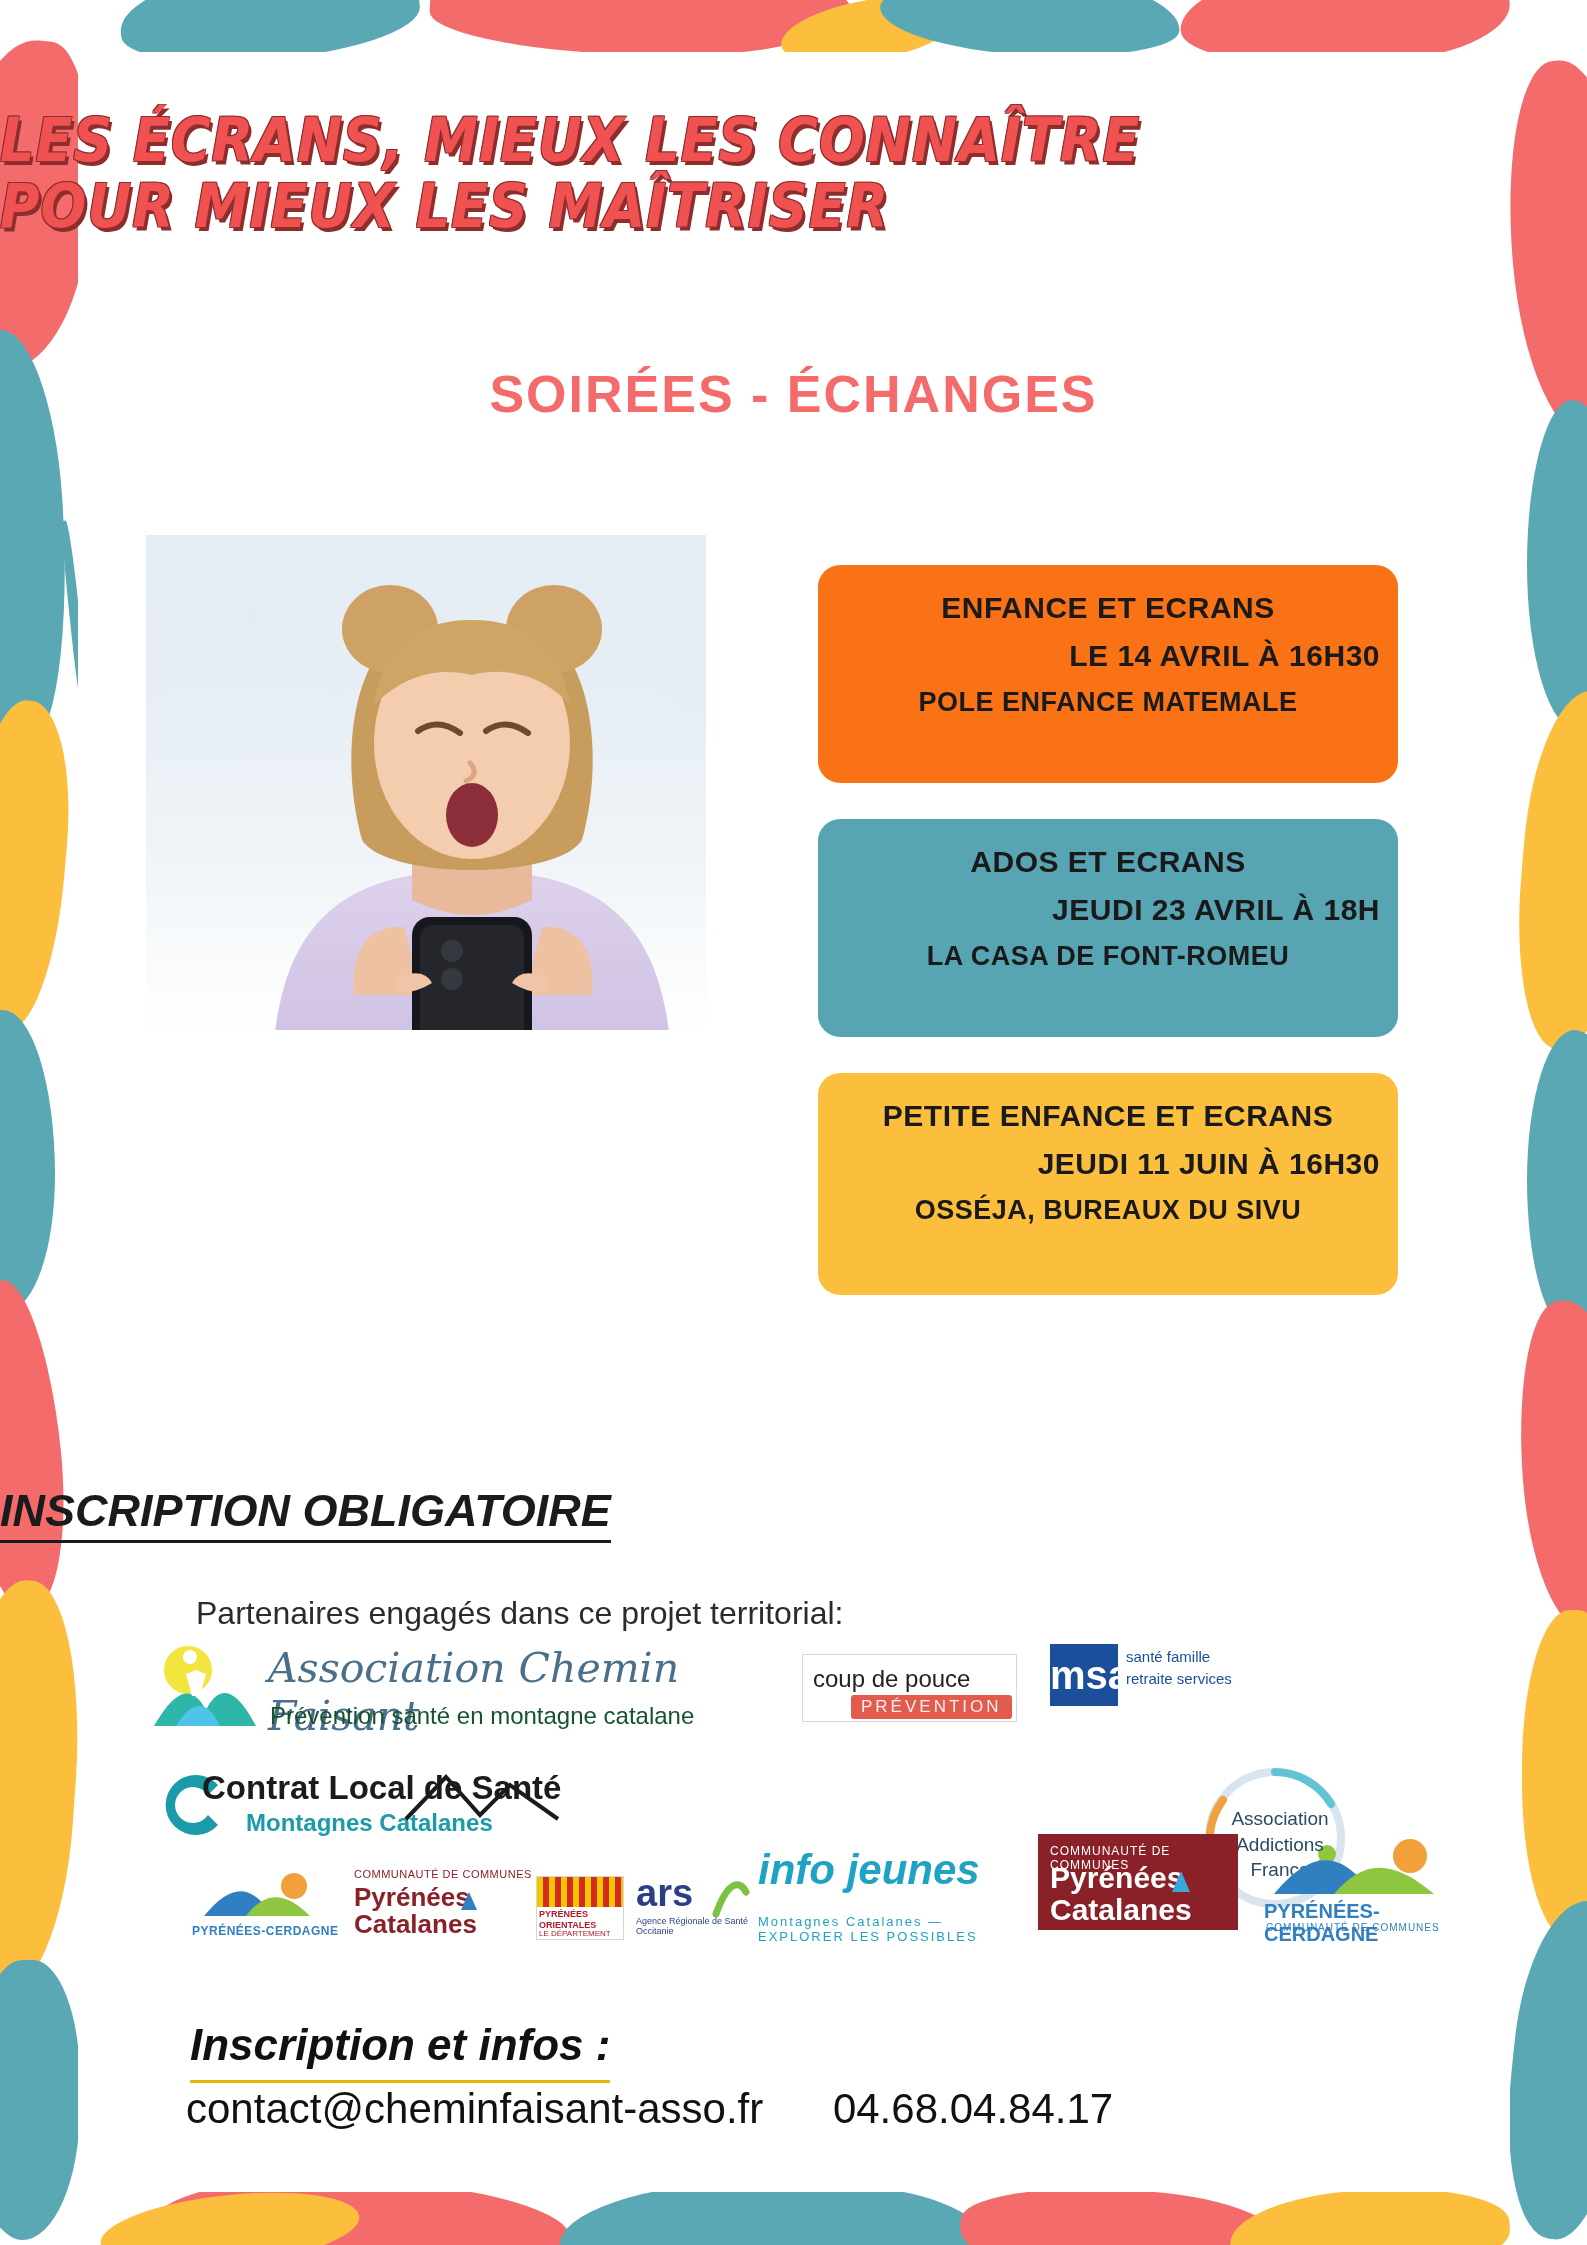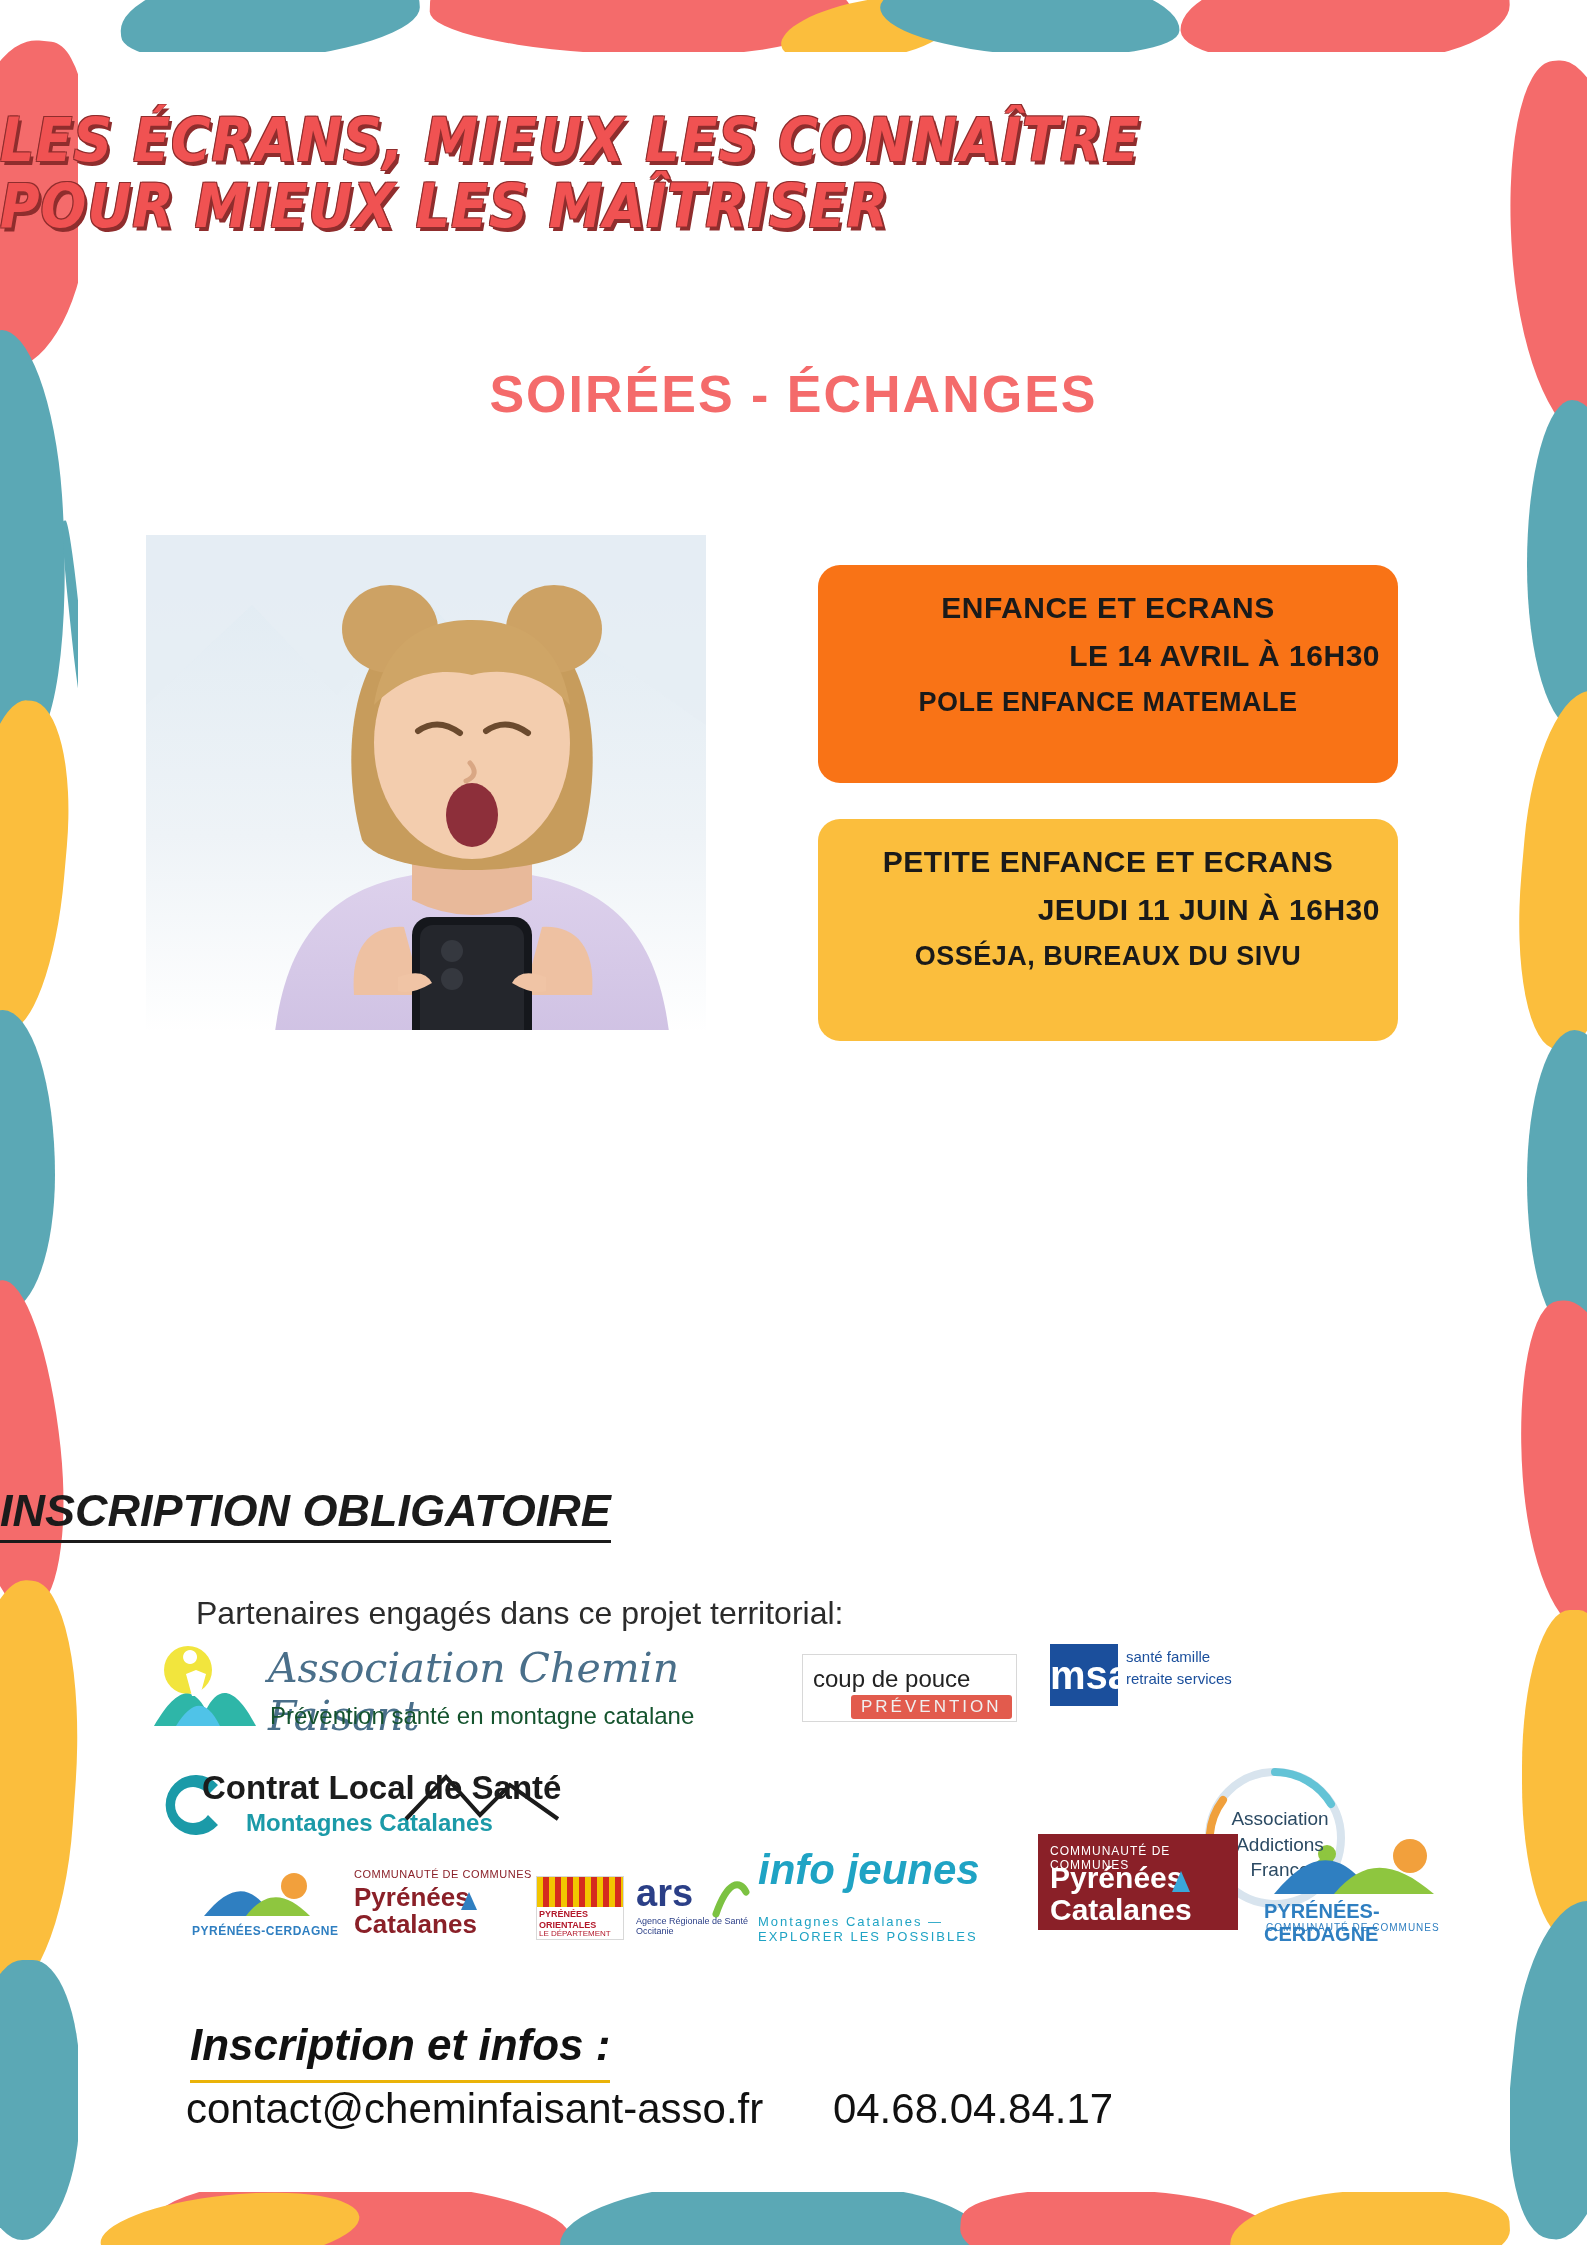--- a/index.html
+++ b/index.html
@@ -290,20 +290,25 @@
       <rect x="0" y="0" width="24" height="545" fill="#ffffff"></rect>
     </svg>
   </div>
 
   <div class="cards">
     <div class="card card-red">
       <div class="l1">ENFANCE ET ECRANS</div>
       <div class="l2">LE 14 AVRIL À 16H30</div>
       <div class="l3">POLE ENFANCE MATEMALE</div>
     </div>
+    <div class="card card-teal">
+      <div class="l1">ADOS ET ECRANS</div>
+      <div class="l2">JEUDI 23 AVRIL À 18H</div>
+      <div class="l3">LA CASA DE FONT-ROMEU</div>
+    </div>
     <div class="card card-yellow">
       <div class="l1">PETITE ENFANCE ET ECRANS</div>
       <div class="l2">JEUDI 11 JUIN À 16H30</div>
       <div class="l3">OSSÉJA, BUREAUX DU SIVU</div>
     </div>
   </div>
 
 
   <div class="mandatory">
     <span>INSCRIPTION OBLIGATOIRE</span>

